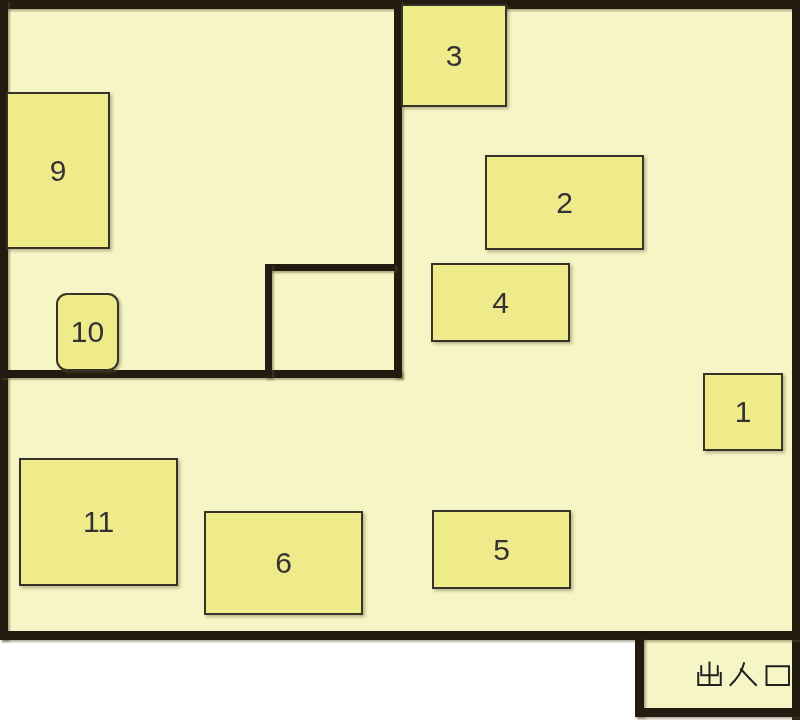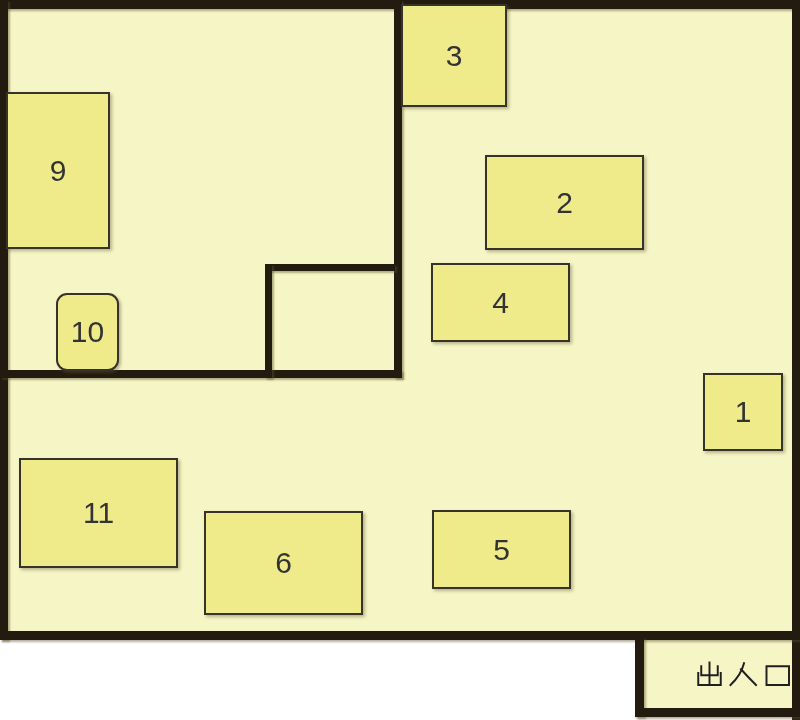--- a/index.html
+++ b/index.html
@@ -112,21 +112,21 @@
       </div>
       <div class="box" style="left: 204px; top: 511px; width: 159px; height: 104px;">
         <span class="box-label">6</span>
       </div>
       <div class="box" style="left: 6px; top: 92px; width: 104px; height: 157px;">
         <span class="box-label">9</span>
       </div>
       <div class="box" style="left: 56px; top: 293px; width: 63px; height: 78px; border-radius: 11px;">
         <span class="box-label">10</span>
       </div>
-      <div class="box" style="left: 19px; top: 458px; width: 159px; height: 110px;">
+      <div class="box" style="left: 19px; top: 458px; width: 159px; height: 128px;">
         <span class="box-label">11</span>
       </div>
     </div>
 
   <div class="annex-label">
     <svg width="96" height="27" viewBox="0 0 126 36" aria-hidden="true">
 
       <path class="glyph-stroke" d="M17,2 L17,32"></path>
       <path class="glyph-stroke" d="M6,7 L6,19 L28,19 L28,7"></path>
       <path class="glyph-stroke" d="M2,16 L2,32 L32,32 L32,16"></path>

